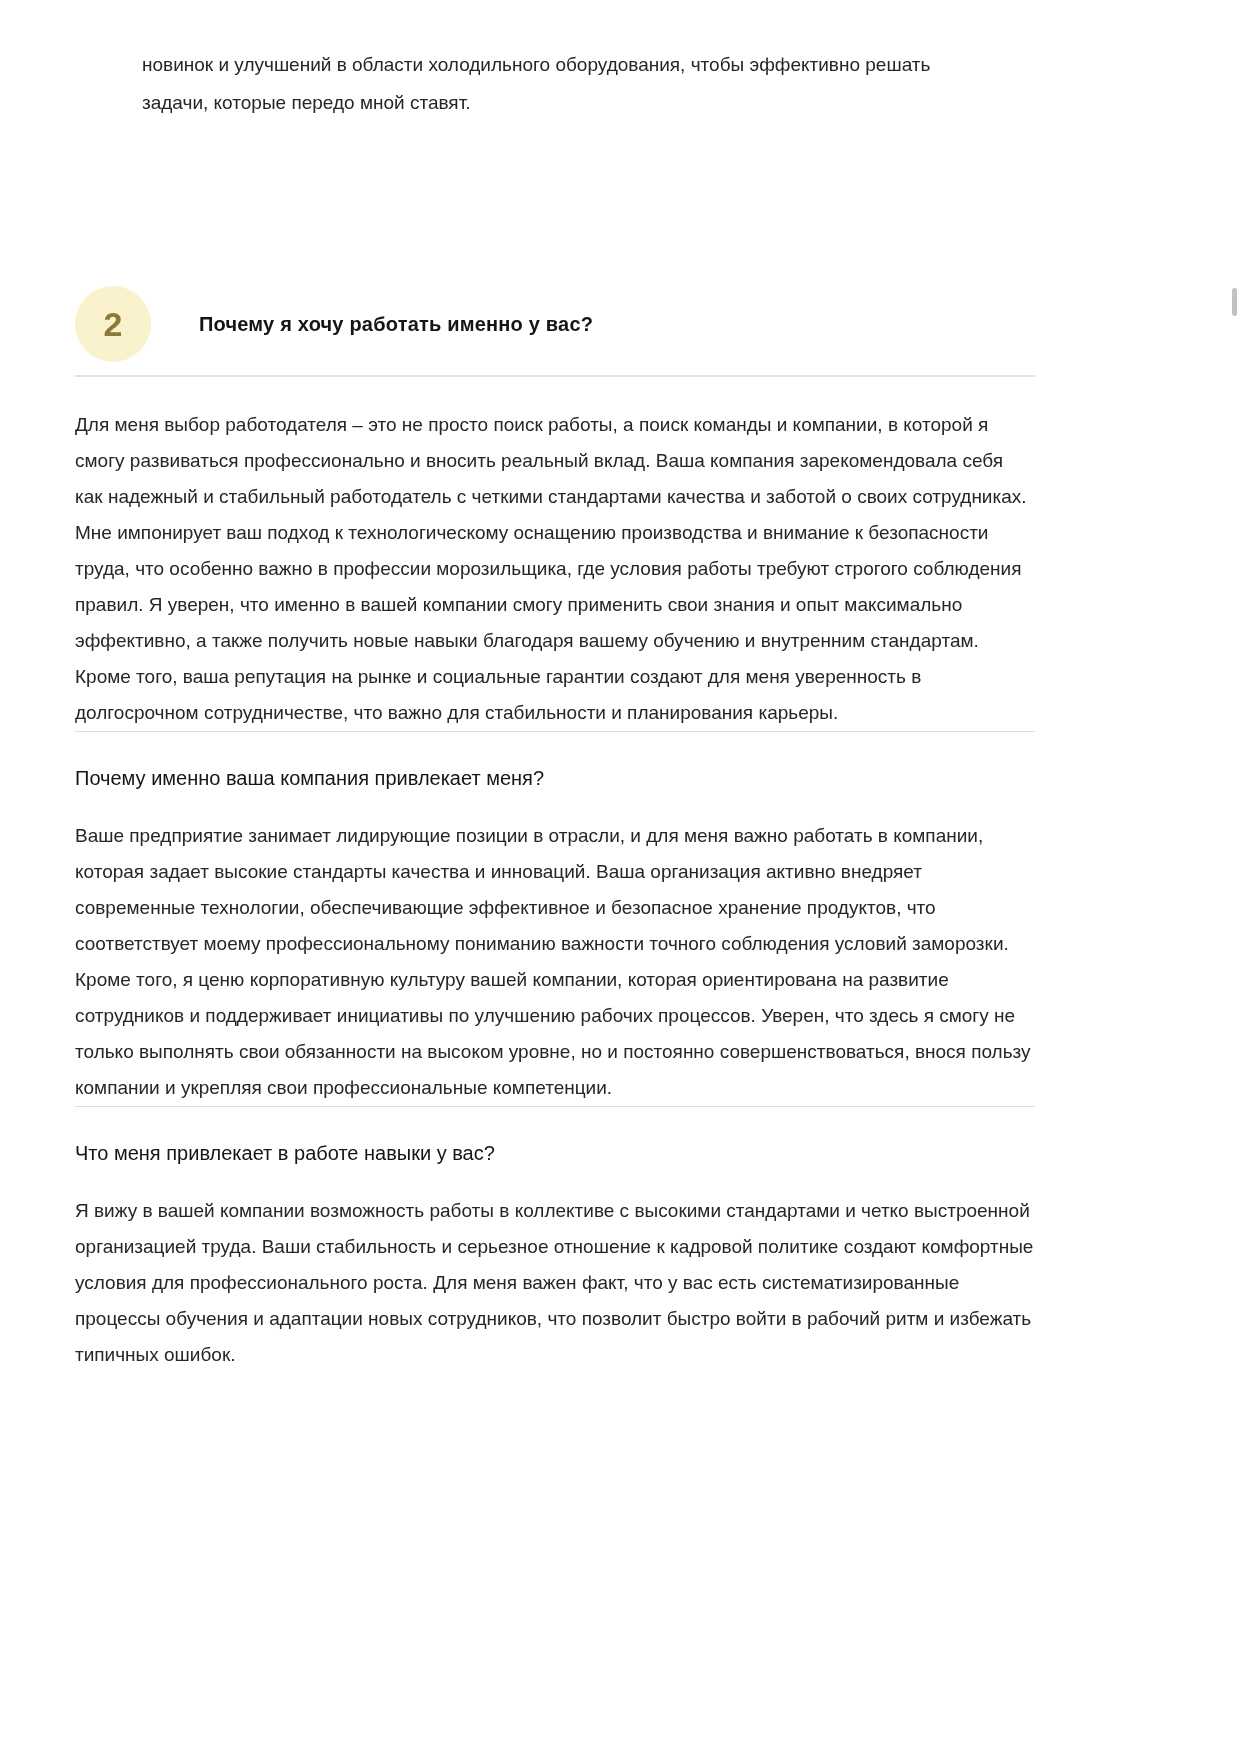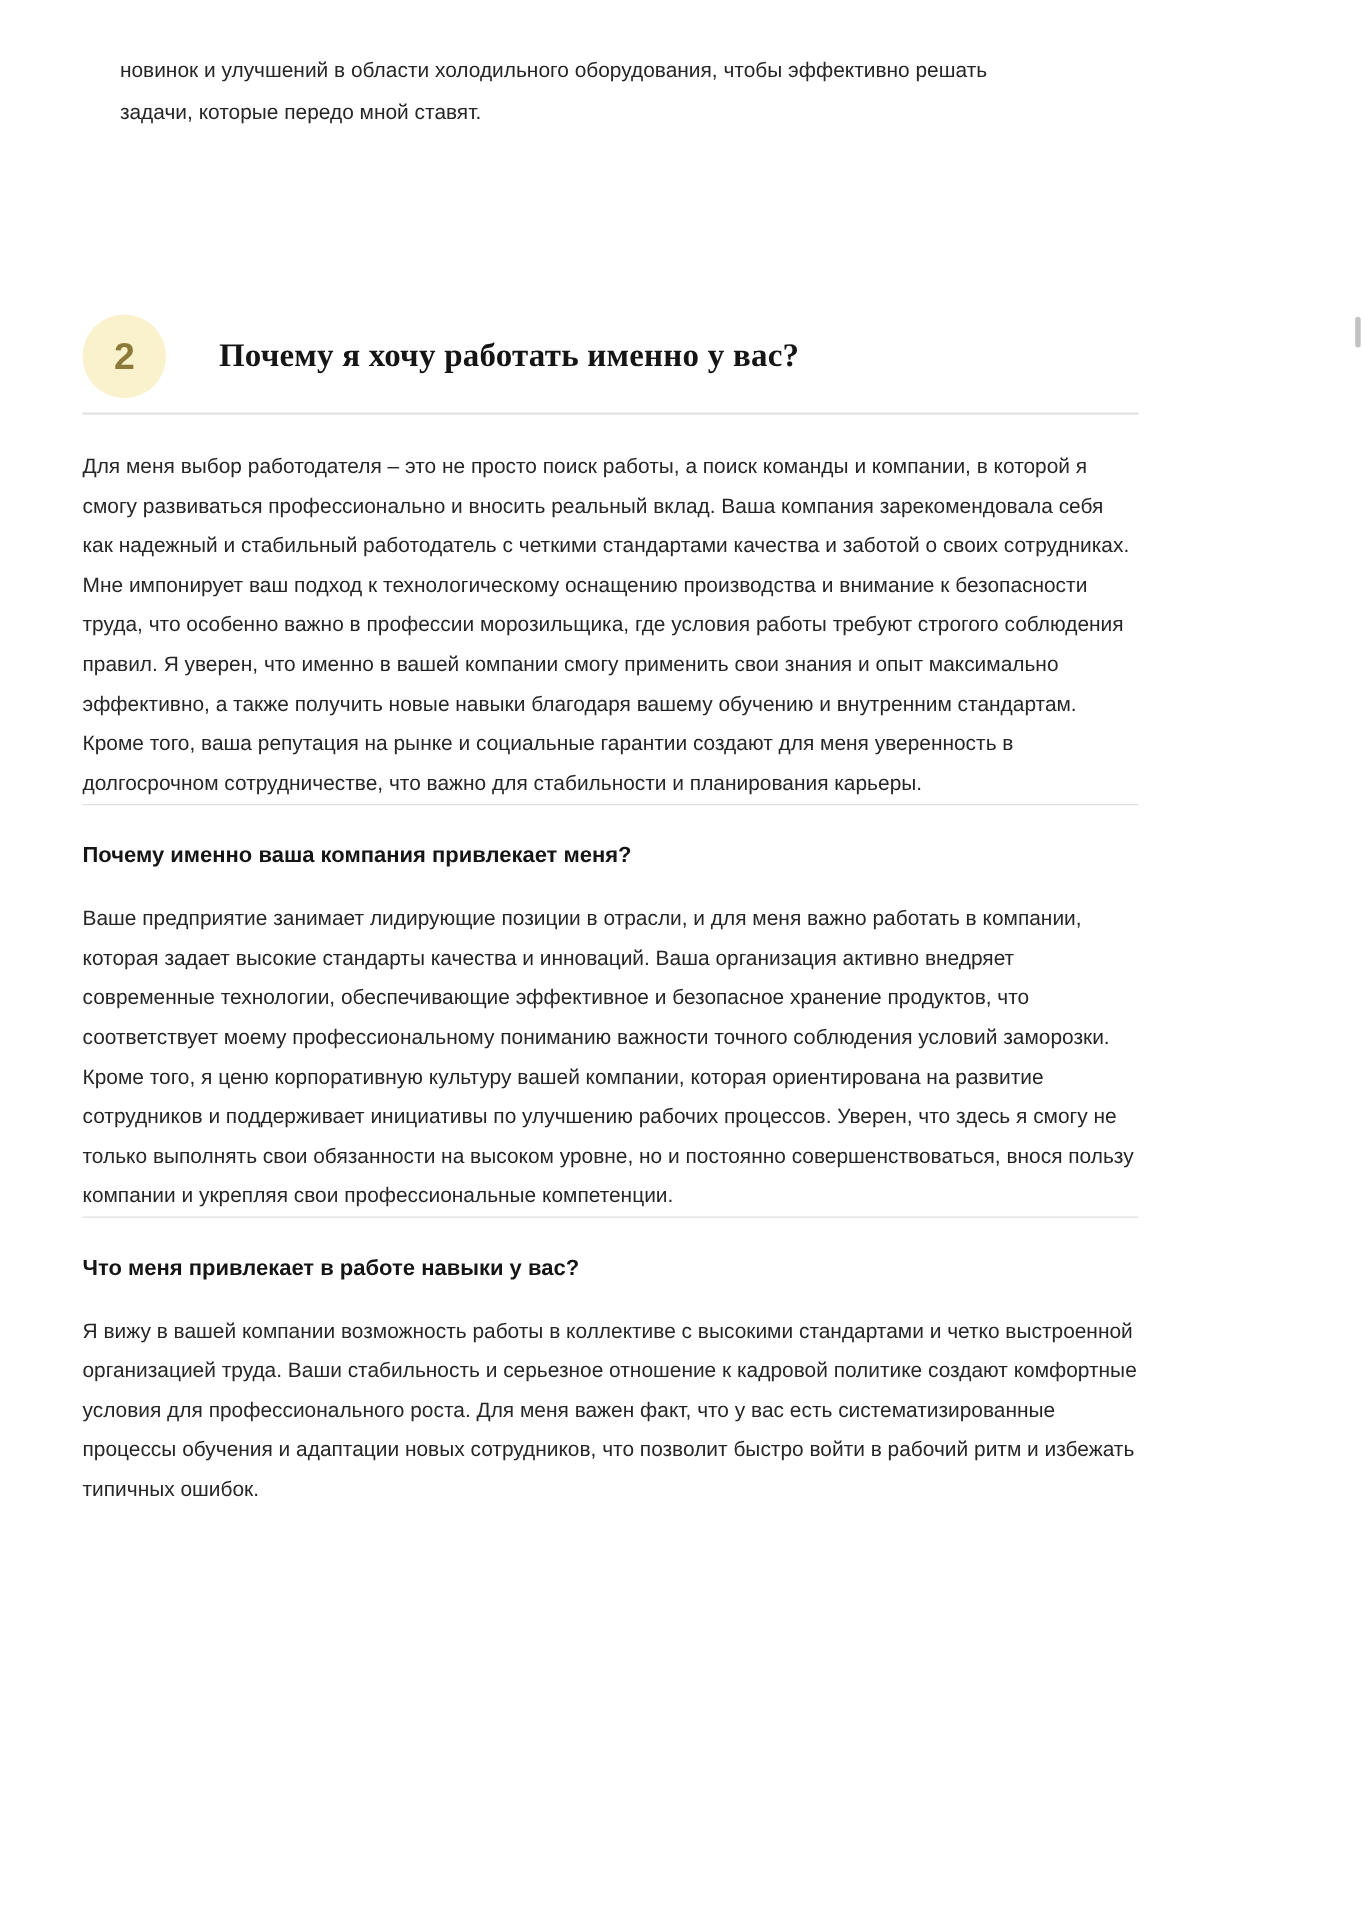--- a/index.html
+++ b/index.html
@@ -19,21 +19,21 @@
     font-family: "Liberation Sans", "DejaVu Sans", sans-serif;
     color: var(--text);
     -webkit-font-smoothing: antialiased;
   }
   .page {
     width: 960px;
     margin-left: 75px;
     padding-top: 46px;
   }
   .continuation {
-    margin: 0 0 0 34px;
+    margin: 0 0 0 67px;
     width: 855px;
     font-size: 19px;
     line-height: 38px;
     color: var(--text);
   }
   .section-header {
     margin-top: 164px;
     display: flex;
     align-items: center;
     gap: 48px;
@@ -46,26 +46,25 @@
     background: var(--badge-bg);
     display: flex;
     align-items: center;
     justify-content: center;
     font-size: 34px;
     font-weight: 700;
     color: var(--badge-text);
   }
   .section-title {
     margin: 0;
-    font-size: 30px;
+    font-size: 20px;
     line-height: 1.25;
     font-weight: 700;
     color: var(--heading);
     letter-spacing: 0.2px;
-    font-family: Liberation Serif, serif;
   }
   hr.divider {
     border: none;
     border-top: 1px solid var(--divider);
     margin: 0;
     width: 100%;
   }
   hr.divider-title {
     margin-top: 13px;
     border-top: 2px solid #e2e2e2;
@@ -76,21 +75,21 @@
     line-height: 36px;
     color: var(--text);
   }
   .gap-divider {
     margin-top: 34px;
   }
   .subheading {
     margin: 32px 0 0 0;
     font-size: 20px;
     line-height: 28px;
-    font-weight: 700;
+    font-weight: 400;
     color: var(--heading);
   }
   .subheading + .body-text {
     margin-top: 26px;
   }
   .scrollbar-thumb {
     position: absolute;
     top: 288px;
     right: 2px;
     width: 5px;

